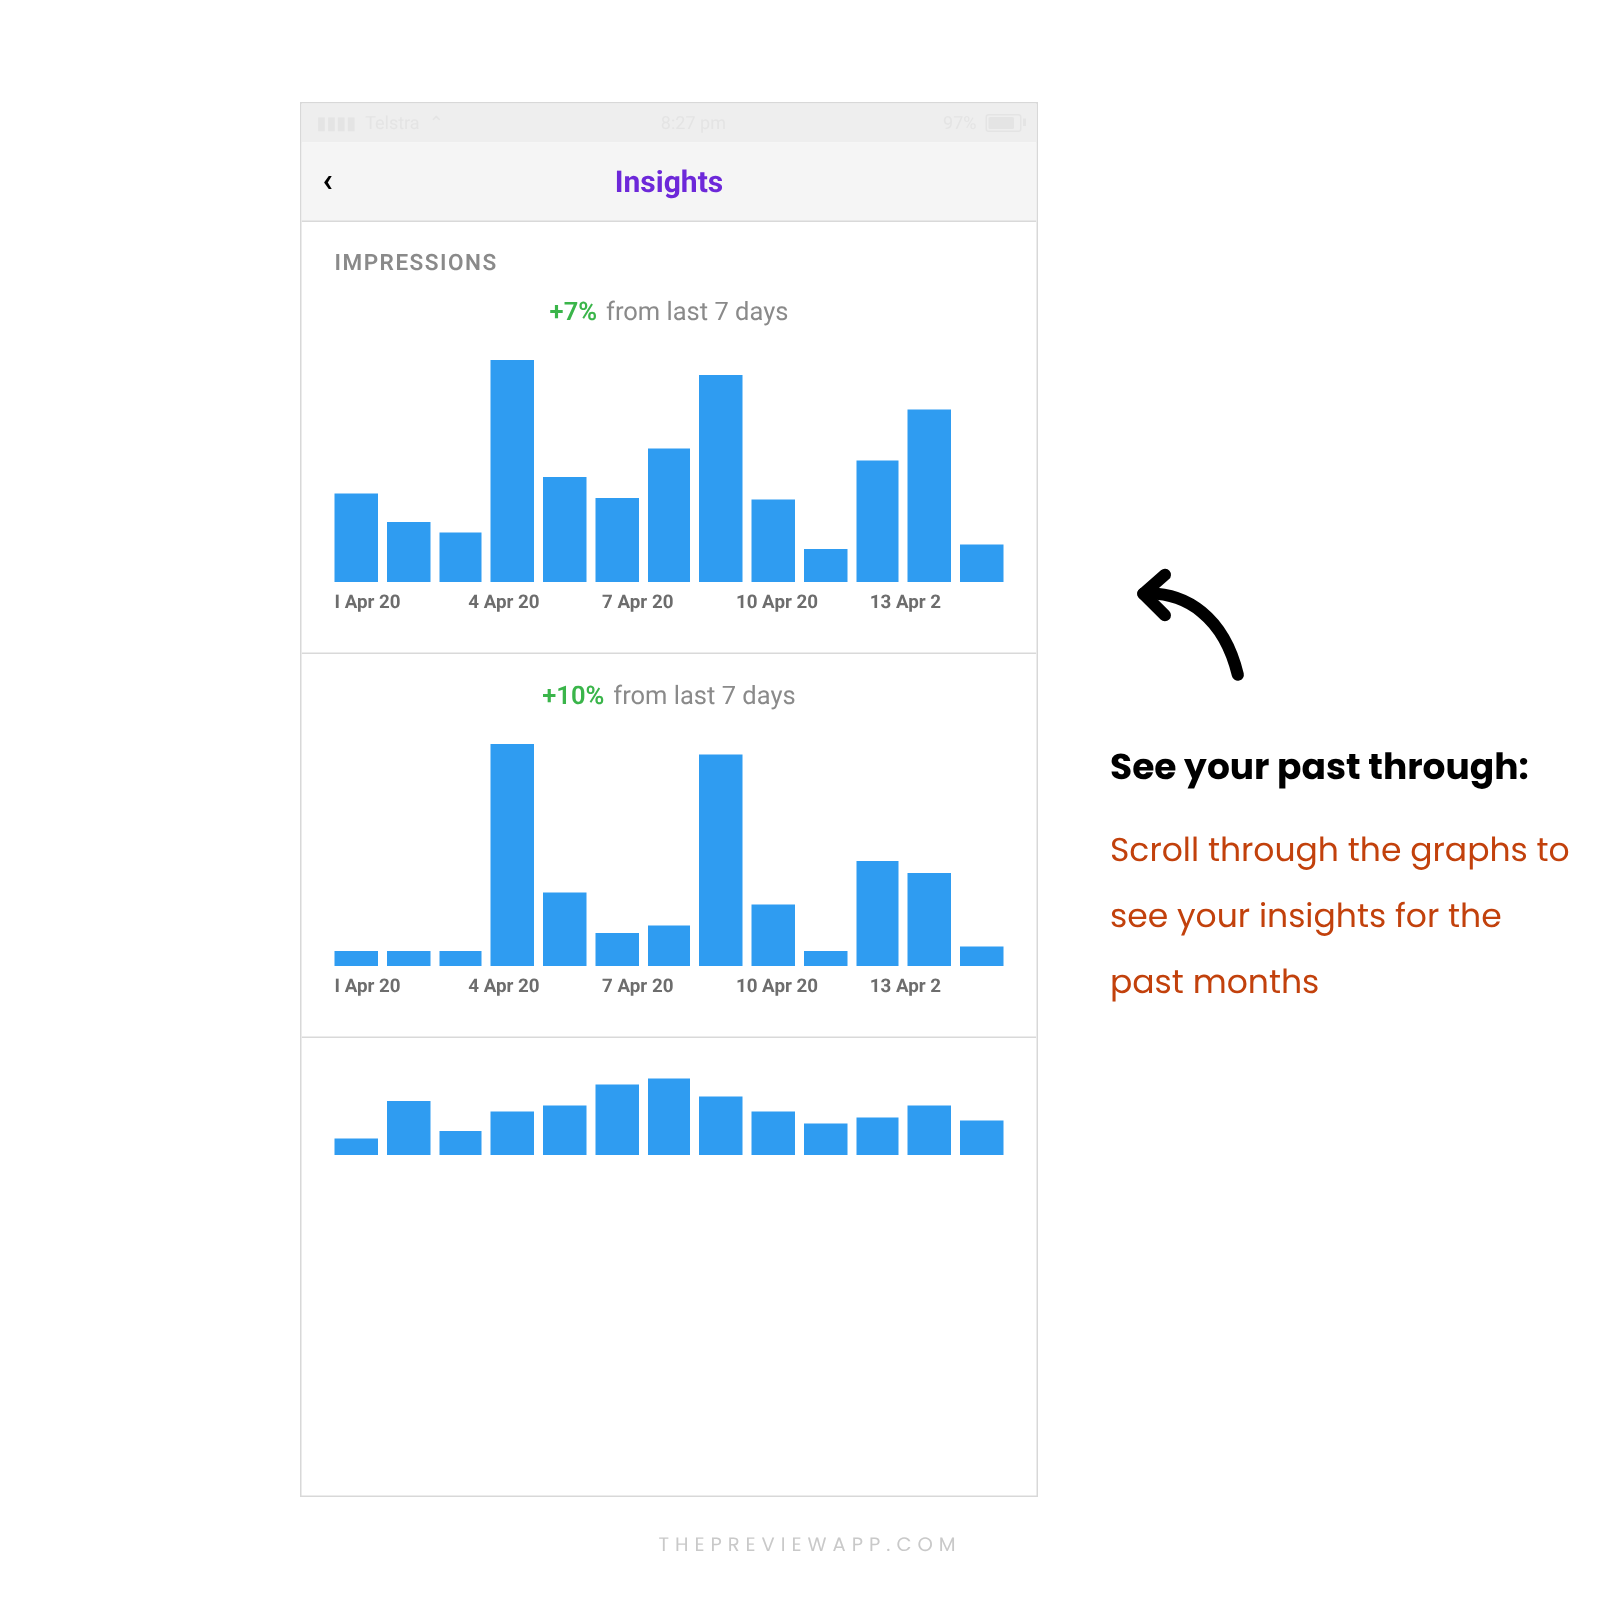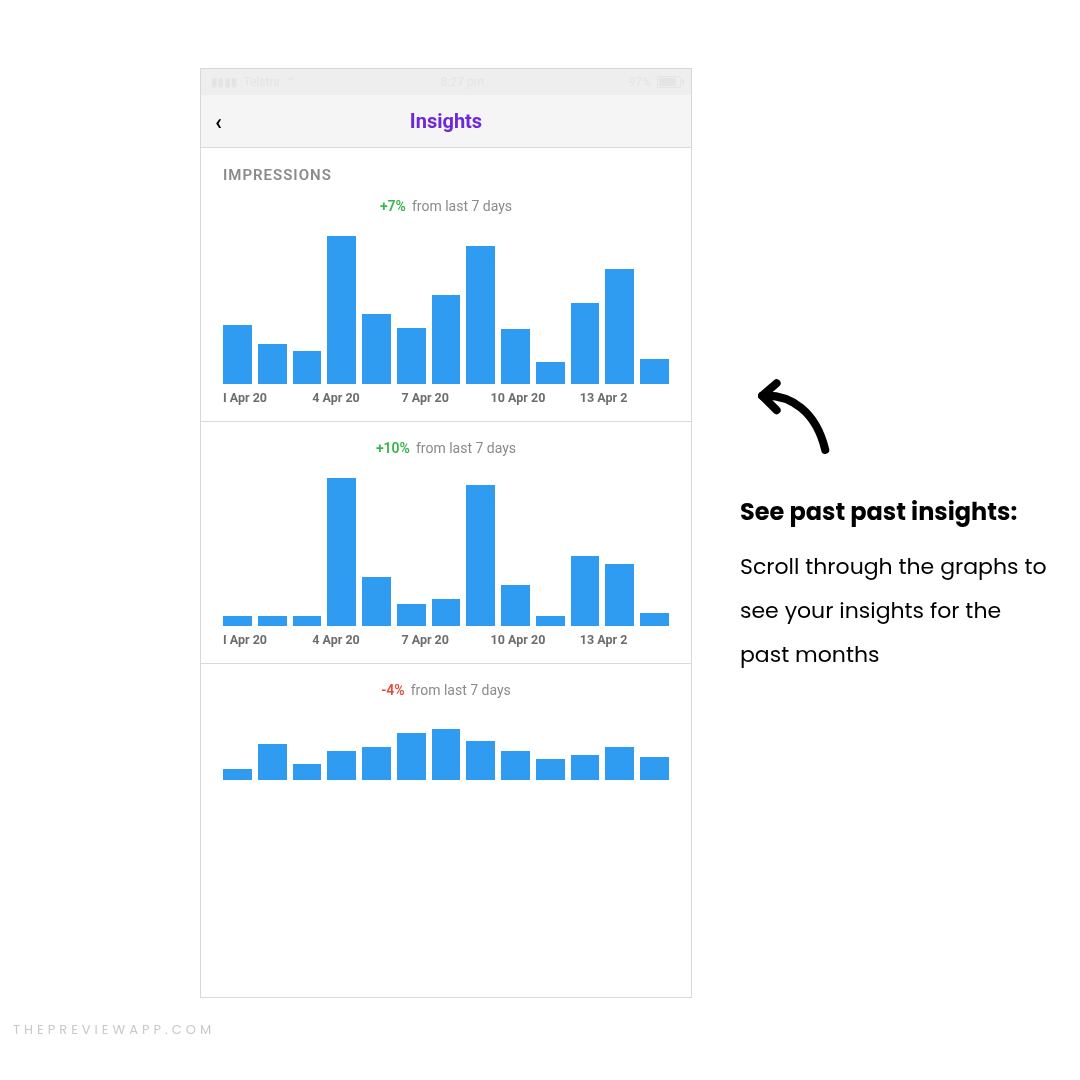--- a/index.html
+++ b/index.html
@@ -65,32 +65,32 @@
   .navbar .title{
     font-size:20px; font-weight:700; color:#6d28d9;
   }
 
   
   .sections{
     max-height:calc(100% - 78px);
     overflow:hidden;
   }
   .section{
-    padding:18px 22px 2px 22px;
+    padding:18px 22px 12px 22px;
     border-bottom:1px solid var(--divider);
     box-sizing:border-box;
   }
   .section-title{
     font-size:15px; font-weight:600; letter-spacing:1px;
     color:var(--text-muted); text-transform:uppercase;
     margin-bottom:14px;
   }
   .delta-line{
     text-align:center;
-    font-size:14px;
+    font-size:17px;
     margin-bottom:22px;
   }
   .delta-line .pct{font-weight:600;}
   .delta-line .pct.green{color:var(--green);}
   .delta-line .pct.red{color:var(--red);}
   .delta-line .from{color:var(--text-muted); margin-left:6px;}
 
   
   .chart{ width:100%; }
   .bars{
@@ -131,33 +131,32 @@
     font-size:24px;
     line-height:1.8;
     color:#000;
     margin-bottom:12px;
   }
   .anno-body{
     font-family: "Poppins","Segoe UI",Arial,sans-serif;
     font-weight:400;
     font-size:22px;
     line-height:2.0;
-    color:#000000;
+    color:#c2410c;
   }
 
   
   .footer{
     position:absolute;
     left:0; right:0; top:1020px;
-    text-align:left;
+    text-align:center;
     color:var(--footer);
     font-size:13px;
     letter-spacing:4px;
     font-family: "Poppins","Segoe UI",Arial,sans-serif;
-    padding-left: 13px;
   }
 </style>
 </head>
 <body>
 
 <div class="phone">
 
   <div class="statusbar">
     <div class="sb-left">
       <span>▮▮▮▮</span>
@@ -226,21 +225,20 @@
           <div class="xaxis">
             <div class="tick">I Apr 20</div>
             <div class="tick">4 Apr 20</div>
             <div class="tick">7 Apr 20</div>
             <div class="tick">10 Apr 20</div>
             <div class="tick">13 Apr 2</div>
           </div>
         </div>
       </div>
       <div class="section short">
-        <div class="delta-line"><span class="pct red">-4%</span><span class="from">from last 7 days</span></div>
         <div class="chart">
           <div class="bars">
             <div class="bar" style="height: 18%;"></div>
             <div class="bar" style="height: 60%;"></div>
             <div class="bar" style="height: 26%;"></div>
             <div class="bar" style="height: 48%;"></div>
             <div class="bar" style="height: 55%;"></div>
             <div class="bar" style="height: 78%;"></div>
             <div class="bar" style="height: 85%;"></div>
             <div class="bar" style="height: 65%;"></div>
@@ -253,17 +251,17 @@
         </div>
       </div>
     </div>
 </div>
 
 <div class="anno">
   <svg class="arrow" viewBox="0 0 100 100">
     <path d="M88 82 C 78 40, 50 20, 18 22" fill="none" stroke="#000" stroke-width="9" stroke-linecap="round"></path>
     <path d="M18 22 L34 8 M18 22 L34 38" fill="none" stroke="#000" stroke-width="9" stroke-linecap="round"></path>
   </svg>
-  <div class="anno-title">See past past insights:</div>
+  <div class="anno-title">See your past through:</div>
   <div class="anno-body">Scroll through the graphs to see your insights for the past months</div>
 </div>
 
 <div class="footer">THEPREVIEWAPP.COM</div>
 
 </body></html>

